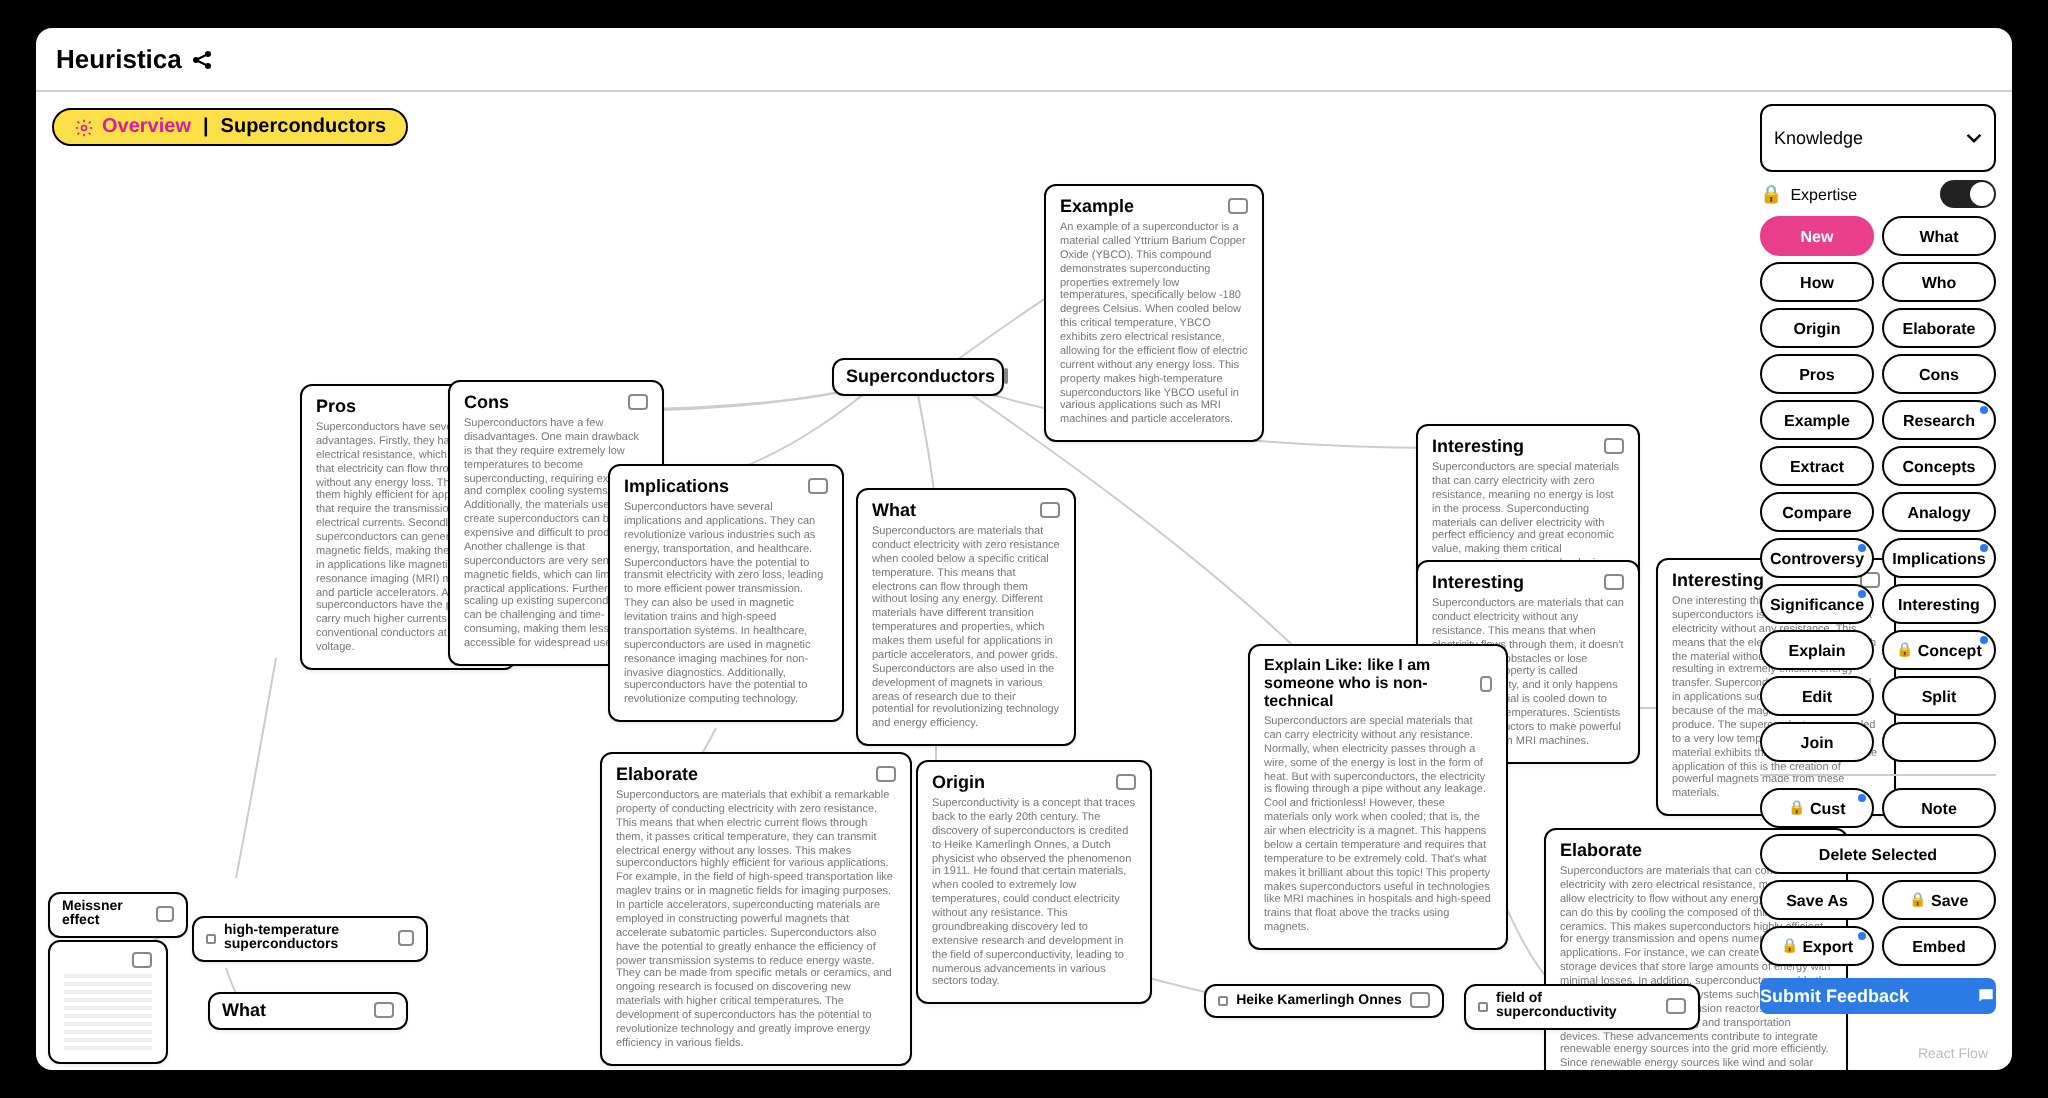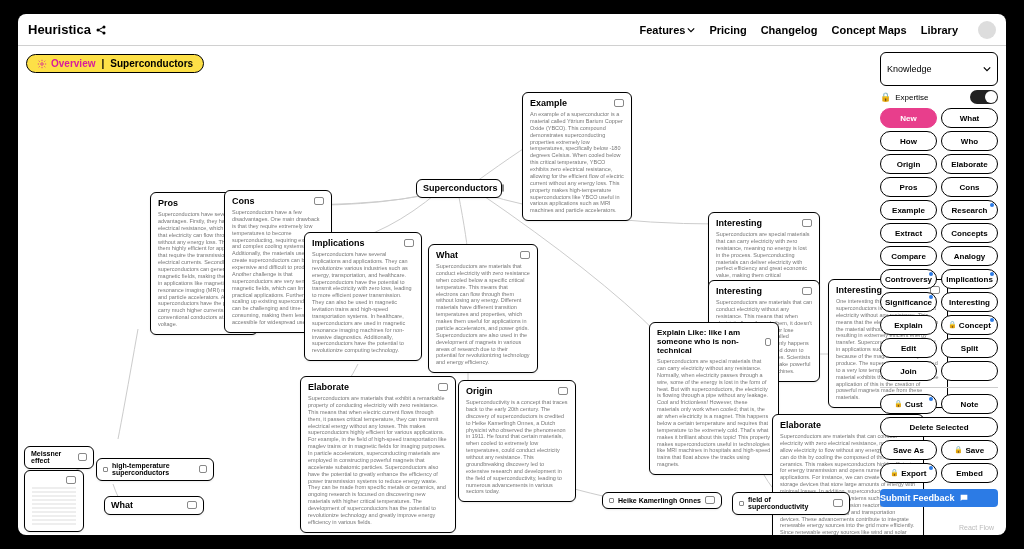--- a/index.html
+++ b/index.html
@@ -26,54 +26,41 @@
   .toggle-row { display: flex; align-items: center; gap: 4px; font-size: 8px; }
   .toggle-row .lock { font-size: 9px; }
   .switch { width: 28px; height: 14px; border-radius: 8px; background: #222; position: relative; margin-left: auto; }
   .switch .knob { position: absolute; right: 1px; top: 1px; width: 12px; height: 12px; background: #fff; border-radius: 50%; }
   .btnrow { display: flex; gap: 4px; }
   .pbtn { flex: 1; border: 1.5px solid #000; border-radius: 10px; height: 20px; font-size: 8px; font-weight: 600; display: flex; align-items: center; justify-content: center; background: #fff; position: relative; cursor: pointer; }
   .pbtn.full { flex: 1 1 100%; }
   .pbtn.active { background: #e83e8c; color: #fff; border-color: #e83e8c; }
   .pbtn .dot { position: absolute; right: 3px; top: 2px; width: 4px; height: 4px; border-radius: 50%; background: #2c7be5; }
   .pbtn .lock { font-size: 7px; margin-right: 2px; }
-  .feedback { background: #2c7be5; color: #fff; border-radius: 4px; height: 18px; font-size: 9px; font-weight: 600; display: flex; align-items: center; justify-content: flex-start; gap: 4px; margin-top: 2px; cursor: pointer; }
+  .feedback { background: #2c7be5; color: #fff; border-radius: 4px; height: 18px; font-size: 9px; font-weight: 600; display: flex; align-items: center; justify-content: space-between; gap: 4px; margin-top: 2px; cursor: pointer; }
   .divider { height: 1px; background: #ccc; margin: 2px 0; }
   .attrib { position: absolute; right: 12px; bottom: 4px; font-size: 7px; color: #bbb; }
   .mini { display:flex; gap:2px; }
   .mini span { width:5px; height:5px; border:1px solid #888; border-radius:1px; }
   .node.small { padding: 3px 6px 4px 6px; }
 </style>
 </head>
 <body>
 
 <div class="window">
 
   <div class="topbar">
     <div class="brand">
       <span>Heuristica</span>
       <svg viewBox="0 0 24 24" fill="currentColor">
           <circle cx="6" cy="12" r="3"></circle>
           <circle cx="18" cy="6" r="3"></circle>
           <circle cx="18" cy="18" r="3"></circle>
           <path d="M8 11l8-4M8 13l8 4" stroke="currentColor" stroke-width="2"></path>
         </svg>
-    </div>
-    <div class="nav">
-      <span class="features">
-          <span>Features</span>
-          <svg width="8" height="8" viewBox="0 0 10 10">
-            <path d="M1 3l4 4 4-4" stroke="currentColor" fill="none" stroke-width="1.5"></path>
-          </svg>
-        </span>
-      <span>Pricing</span>
-      <span>Changelog</span>
-      <span>Concept Maps</span>
-      <span>Library</span>
-      <div class="avatar"></div>
     </div>
   </div>
 
   <div class="subbar">
     <span class="ov">
       <svg viewBox="0 0 24 24" fill="none" stroke="#d81b9c" stroke-width="2">
           <circle cx="12" cy="12" r="3"></circle>
           <path d="M12 2v3M12 19v3M4.2 4.2l2.1 2.1M17.7 17.7l2.1 2.1M2 12h3M19 12h3M4.2 19.8l2.1-2.1M17.7 6.3l2.1-2.1"></path>
         </svg>
       <span>Overview</span>
@@ -168,21 +155,21 @@
     </div>
 
     <div class="node" style="left:810px; top:205px; width:120px;">
       <div class="title">
           <span>Interesting</span>
           <span class="corner"></span>
         </div>
       <div class="body">One interesting thing about superconductors is that they can conduct electricity without any resistance. This means that the electrons can flow through the material without losing any energy, resulting in extremely efficient energy transfer. Superconductors are often used in applications such as MRI machines because of the magnetic field they produce. The superconductors are cooled to a very low temperature so that the material exhibits this unique property. One application of this is the creation of powerful magnets made from these materials.</div>
     </div>
 
-    <div class="node" style="left:631px; top:248px; width:130px;">
+    <div class="node" style="left:606px; top:248px; width:130px;">
       <div class="title">
           <span style="font-size:8px">Explain Like: like I am someone who is non-technical</span>
           <span class="corner"></span>
         </div>
       <div class="body">Superconductors are special materials that can carry electricity without any resistance. Normally, when electricity passes through a wire, some of the energy is lost in the form of heat. But with superconductors, the electricity is flowing through a pipe without any leakage. Cool and frictionless! However, these materials only work when cooled; that is, the air when electricity is a magnet. This happens below a certain temperature and requires that temperature to be extremely cold. That's what makes it brilliant about this topic! This property makes superconductors useful in technologies like MRI machines in hospitals and high-speed trains that float above the tracks using magnets.</div>
     </div>
 
     <div class="node" style="left:282px; top:302px; width:156px;">
       <div class="title">
           <span>Elaborate</span>

